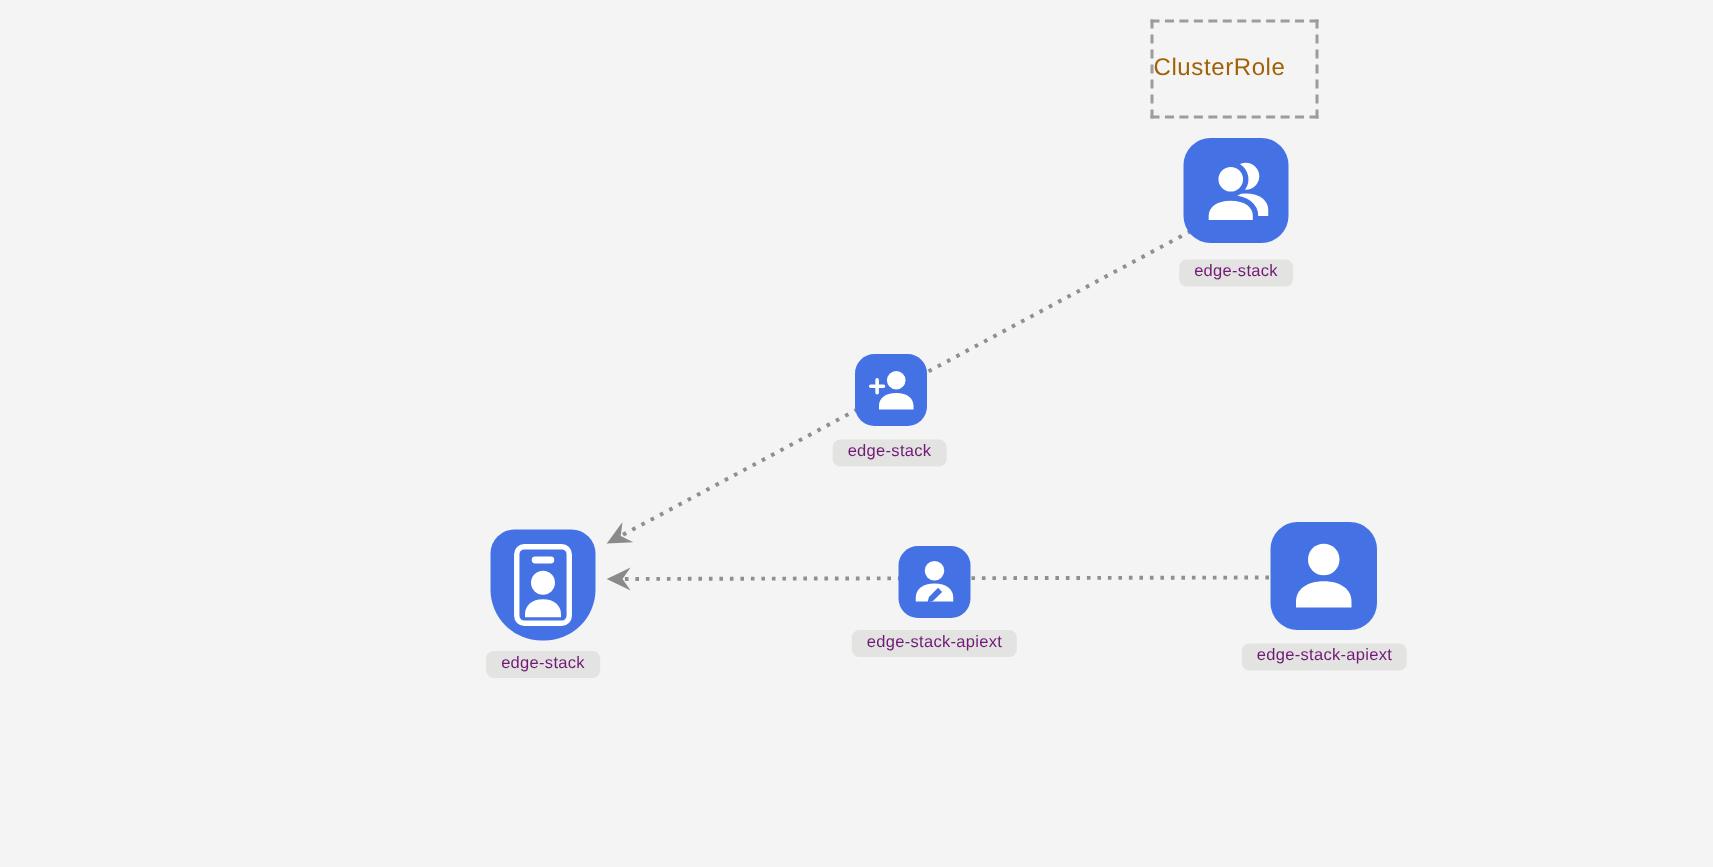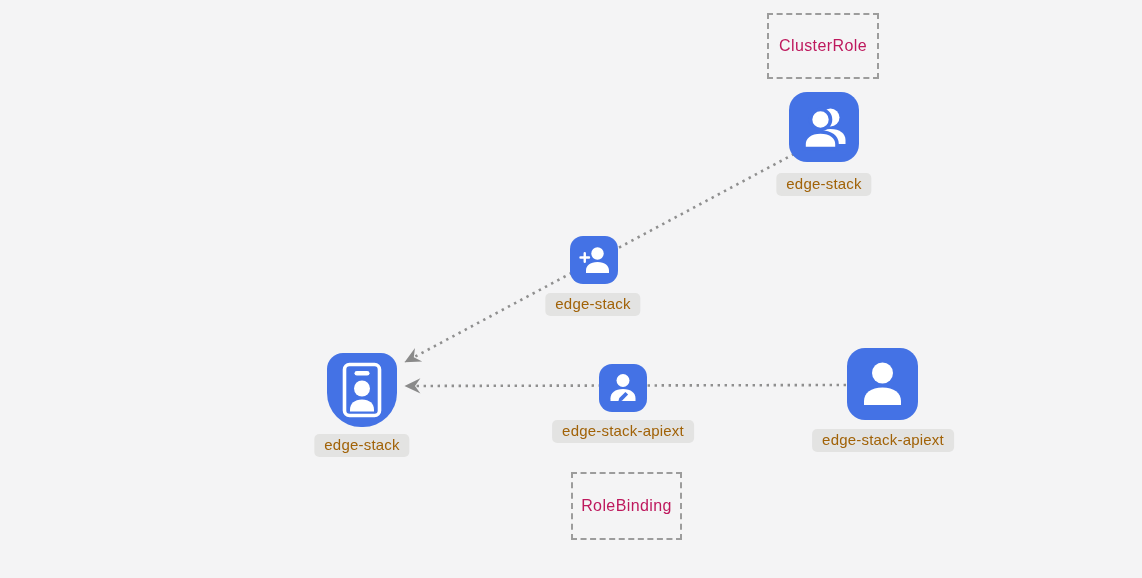--- a/index.html
+++ b/index.html
@@ -9,40 +9,40 @@
     font-family: "Liberation Sans", "DejaVu Sans", sans-serif;
   }
   .canvas { position: relative; width: 1142px; height: 578px; background: #f4f4f5; }
 
   svg.edges { position: absolute; left: 0; top: 0; }
   .edge { stroke: #8f8f8f; stroke-width: 2.6; stroke-dasharray: 2.4 4.6; fill: none; }
 
   .dbox {
     position: absolute;
     border: 2px dashed #9c9c9c;
-    display: flex; align-items: center; justify-content: center;
-    color: #be185d; font-size: 16px; letter-spacing: 0.4px;
+    display: flex; align-items: center; justify-content: flex-start;
+    color: #a16207; font-size: 16px; letter-spacing: 0.4px;
     box-sizing: border-box;
   }
 
   .icon {
     position: absolute;
     background: #4472e5;
     display: flex; align-items: center; justify-content: center;
   }
   .icon svg { display: block; }
   .r18 { border-radius: 18px; }
   .r13 { border-radius: 13px; }
   .badge-shape { border-radius: 16px 16px 34px 34px; }
 
   .chip {
     position: absolute;
     transform: translateX(-50%);
-    background: #e3e3e2; color: #a16207;
-    font-size: 15px; letter-spacing: 0.2px;
+    background: #e3e3e2; color: #701a75;
+    font-size: 11px; letter-spacing: 0.2px;
     padding: 2px 10px 4px 10px; border-radius: 5px;
     white-space: nowrap;
   }
 
   
   #box-cluster-role          { left: 767px; top: 13px;  width: 112px; height: 66px; }
   #box-cluster-role-binding  { left: 463px; top: 141px; width: 181px; height: 68px; }
   #box-service-account       { left: 150px; top: 360px; width: 147px; height: 69px; }
   #box-role-binding          { left: 571px; top: 472px; width: 111px; height: 68px; }
   #box-role                  { left: 827px; top: 473px; width: 110px; height: 68px; }
@@ -69,23 +69,20 @@
       <marker id="arrowhead" viewBox="0 0 16 16" markerWidth="17" markerHeight="17" refX="15" refY="8" orient="auto" markerUnits="userSpaceOnUse">
         <path d="M15.5 8 L0.5 0.8 L5.6 8 L0.5 15.2 Z" fill="#8a8a8a"></path>
       </marker>
     </defs>
     <path class="edge" d="M794 154 L405 362" marker-end="url(#arrowhead)"></path>
     <path class="edge" d="M846 385 L405 386" marker-end="url(#arrowhead)"></path>
   </svg>
 
   <div class="dbox" id="box-cluster-role">
     <span>ClusterRole</span>
-  </div>
-  <div class="dbox" id="box-role-binding">
-    <span>RoleBinding</span>
   </div>
 
   <div class="icon r18" id="icon-cluster-role">
     <span>
       <svg width="70" height="70" viewBox="0 0 70 70">
         <circle cx="41.5" cy="25.5" r="9" fill="#fff"></circle>
         <path d="M41.5 37 c-9.5 0 -15 4.8 -15 11 v4 h30 v-4 c0 -6.2 -5.5 -11 -15 -11 z" fill="#fff"></path>
         <circle cx="31.5" cy="27.5" r="10" fill="#fff" stroke="#4472e5" stroke-width="3.6"></circle>
         <path d="M31.5 40 c-10.5 0 -16.5 5.2 -16.5 12 v4.5 h33 v-4.5 c0 -6.8 -6 -12 -16.5 -12 z" fill="#fff" stroke="#4472e5" stroke-width="3.6"></path>
       </svg>

